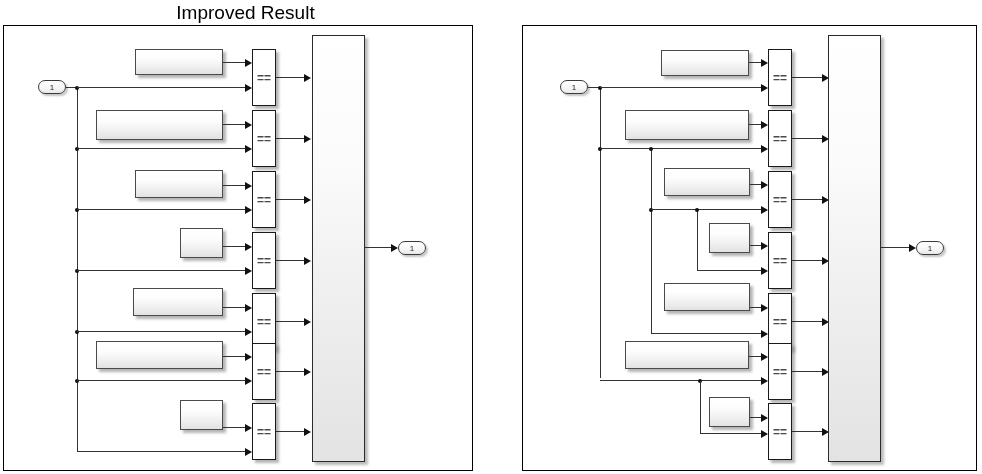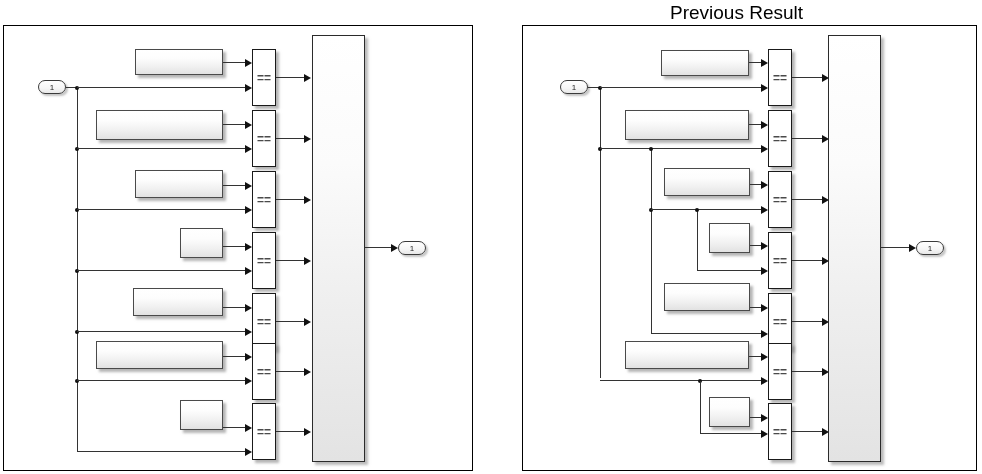--- a/index.html
+++ b/index.html
@@ -114,20 +114,21 @@
     border-left: 7px solid #111111;
   }
 </style>
 </head>
 <body>
 
 <div class="stage">
 
   <div class="panel" id="panel-improved" style="left:0px; top:0px; width:491px; height:474px;">
 
+    <div class="panel-title">Improved Result</div>
 
     <div class="frame" style="left:3px; top:25px; width:470px; height:446px;"></div>
 
     <div class="canvas">
 
       <div class="port" style="left:38px; top:80px; width:28px; height:14px;">
         <span>1</span>
       </div>
       <div class="wire-h" style="left:66px; top:87px; width:11px;"></div>
 
@@ -226,21 +227,20 @@
       <div class="arrow" style="left:391px; top:248px;"></div>
       <div class="port" style="left:398px; top:241px; width:28px; height:14px;">
         <span>1</span>
       </div>
 
     </div>
   </div>
 
   <div class="panel" id="panel-previous" style="left:491px; top:0px; width:491px; height:474px;">
 
-    <div class="panel-title">Previous Result</div>
 
     <div class="frame" style="left:31px; top:25px; width:455px; height:446px;"></div>
 
     <div class="canvas">
 
       <div class="port" style="left:69px; top:80px; width:28px; height:14px;">
         <span>1</span>
       </div>
       <div class="wire-h" style="left:97px; top:87px; width:12px;"></div>
 

